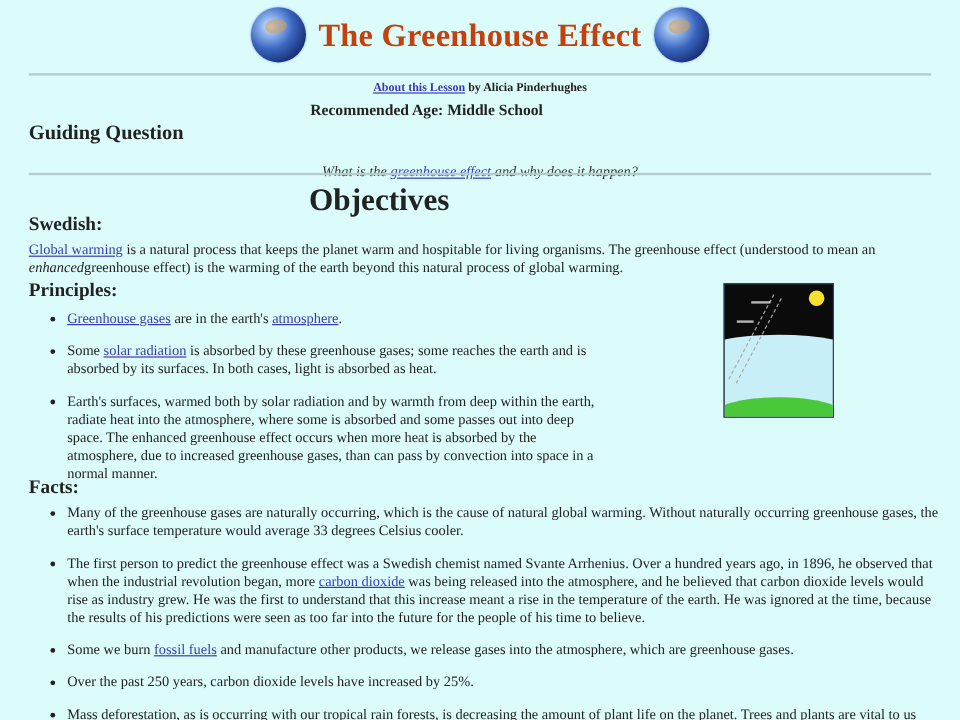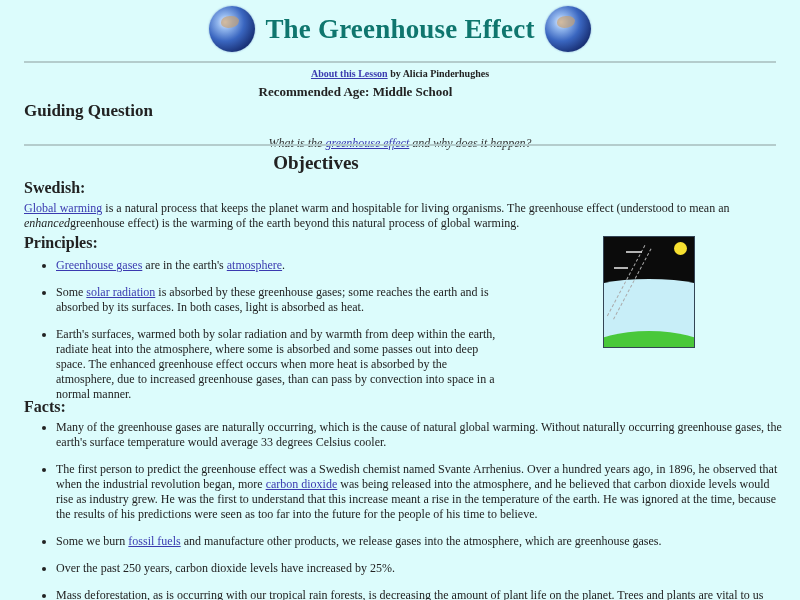--- a/index.html
+++ b/index.html
@@ -18,21 +18,21 @@
   .globe {
     width: 46px; height: 46px; border-radius: 50%;
     background: radial-gradient(circle at 35% 35%, #e8f0ff 0%, #8fb4ec 18%, #3a66c0 45%, #14286a 80%, #0a1440 100%);
     position: relative; box-shadow: 0 0 2px #7aa0d0;
   }
   .globe::after {
     content: ""; position: absolute; left: 12px; top: 10px; width: 18px; height: 12px;
     background: rgba(200,160,110,0.65); border-radius: 50% 40% 60% 40%;
   }
   .title {
-    font-size: 27px; font-weight: bold; margin: 0 10px; color: #0f766e;
+    font-size: 27px; font-weight: bold; margin: 0 10px; color: #c2410c;
     letter-spacing: 0.2px;
   }
   .hr {
     position: absolute; height: 2px; background: #b4cccc;
   }
   .byline {
     position: absolute; top: 68px; left: 0; width: 800px; text-align: center;
     font-size: 10px; font-weight: bold;
   }
   .age {
@@ -41,21 +41,21 @@
   }
   .guiding-heading {
     position: absolute; top: 101px; left: 24px; font-size: 17px; font-weight: bold;
   }
   .guiding-question {
     position: absolute; top: 136px; left: 0; width: 800px; text-align: center;
     font-size: 12px; font-style: italic; color: #333;
   }
   .objectives {
     position: absolute; top: 152px; left: 0; width: 632px; text-align: center;
-    font-size: 19px; font-weight: bold;
+    font-size: 26px; font-weight: bold;
   }
   .h2 {
     position: absolute; left: 24px; font-size: 16px; font-weight: bold;
   }
   .para {
     position: absolute; left: 24px; width: 750px; font-size: 12px; line-height: 15px;
   }
   ul.list {
     position: absolute; margin: 0; padding: 0 0 0 30px; left: 26px;
     font-size: 12px; line-height: 15px;

